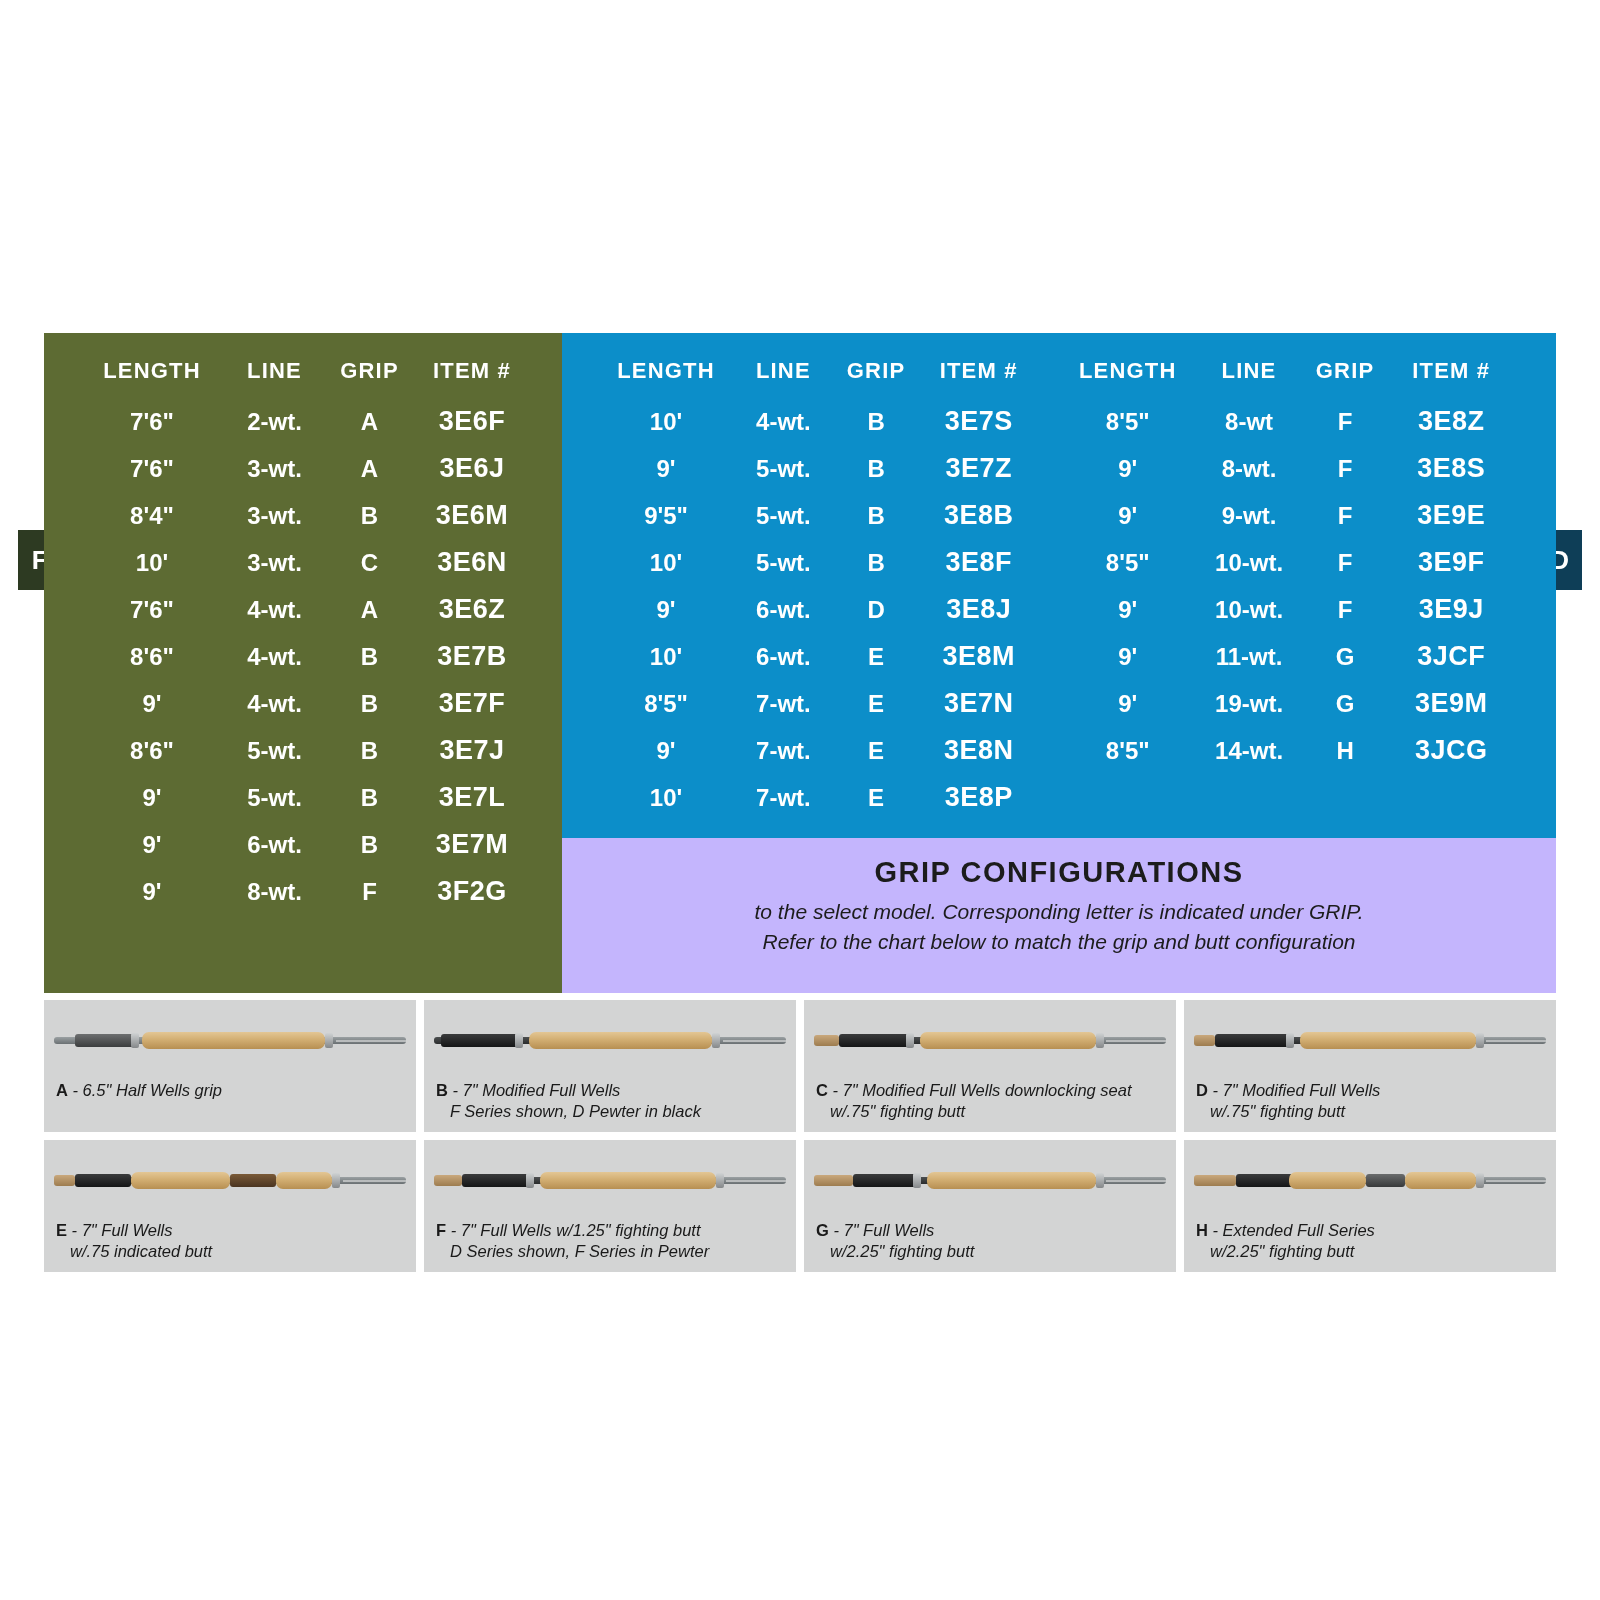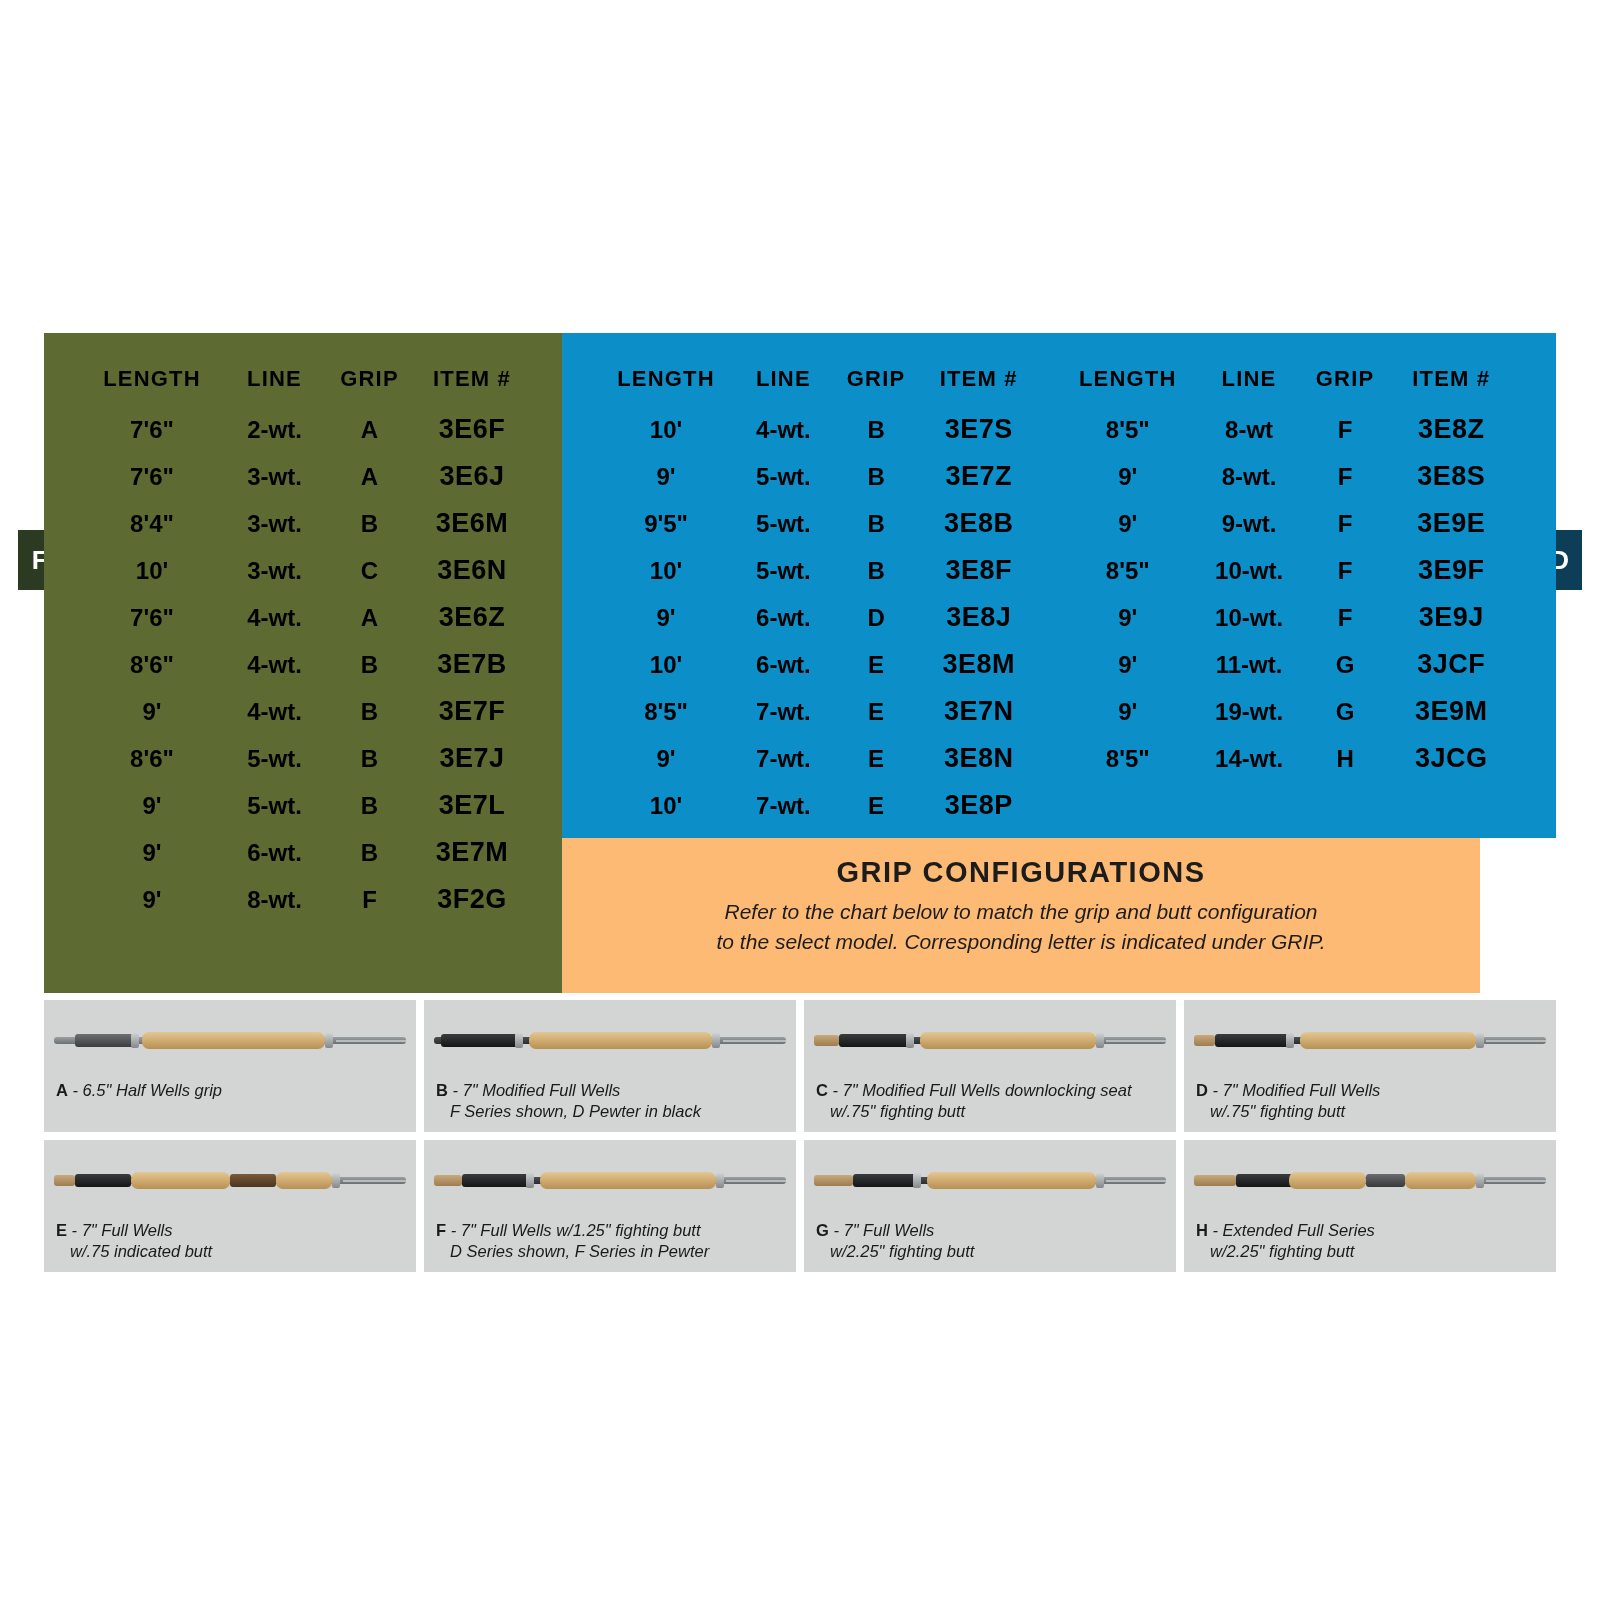--- a/index.html
+++ b/index.html
@@ -64,30 +64,29 @@
     left: 518px;
     top: 0;
     width: 994px;
     height: 505px;
     background: #0c8ec9;
   }
   .panel-grip {
     position: absolute;
     left: 518px;
     top: 505px;
-    width: 918px;
+    width: 994px;
     height: 155px;
-    background: #fdba74;
+    background: #c4b5fd;
   }
 
   table.spec {
     border-collapse: collapse;
-    color: #000000;
+    color: #ffffff;
     font-weight: bold;
-    margin-top: 8px;
   }
   table.spec th {
     font-size: 22px;
     letter-spacing: 1.2px;
     padding: 0 0 14px 0;
     text-align: center;
     font-weight: bold;
   }
   table.spec td {
     font-size: 24px;
@@ -477,22 +476,22 @@
               <td>H</td>
               <td class="item">3JCG</td>
             </tr>
           </tbody>
       </table>
     </div>
 
     <div class="panel-grip">
       <div class="grip-title">GRIP CONFIGURATIONS</div>
       <div class="grip-sub">
+        <div>to the select model. Corresponding letter is indicated under GRIP.</div>
         <div>Refer to the chart below to match the grip and butt configuration</div>
-        <div>to the select model. Corresponding letter is indicated under GRIP.</div>
       </div>
     </div>
 
   </div>
 
   <div id="grip-grid">
       <div class="grip-card">
         <div class="grip-photo">
           <div class="rod">
             <div class="blank" style="left:0;width:100%"></div>

